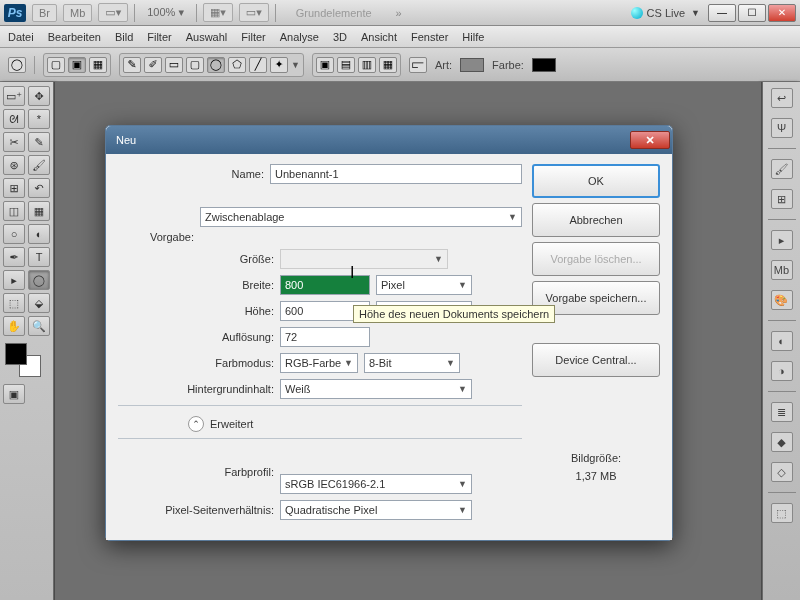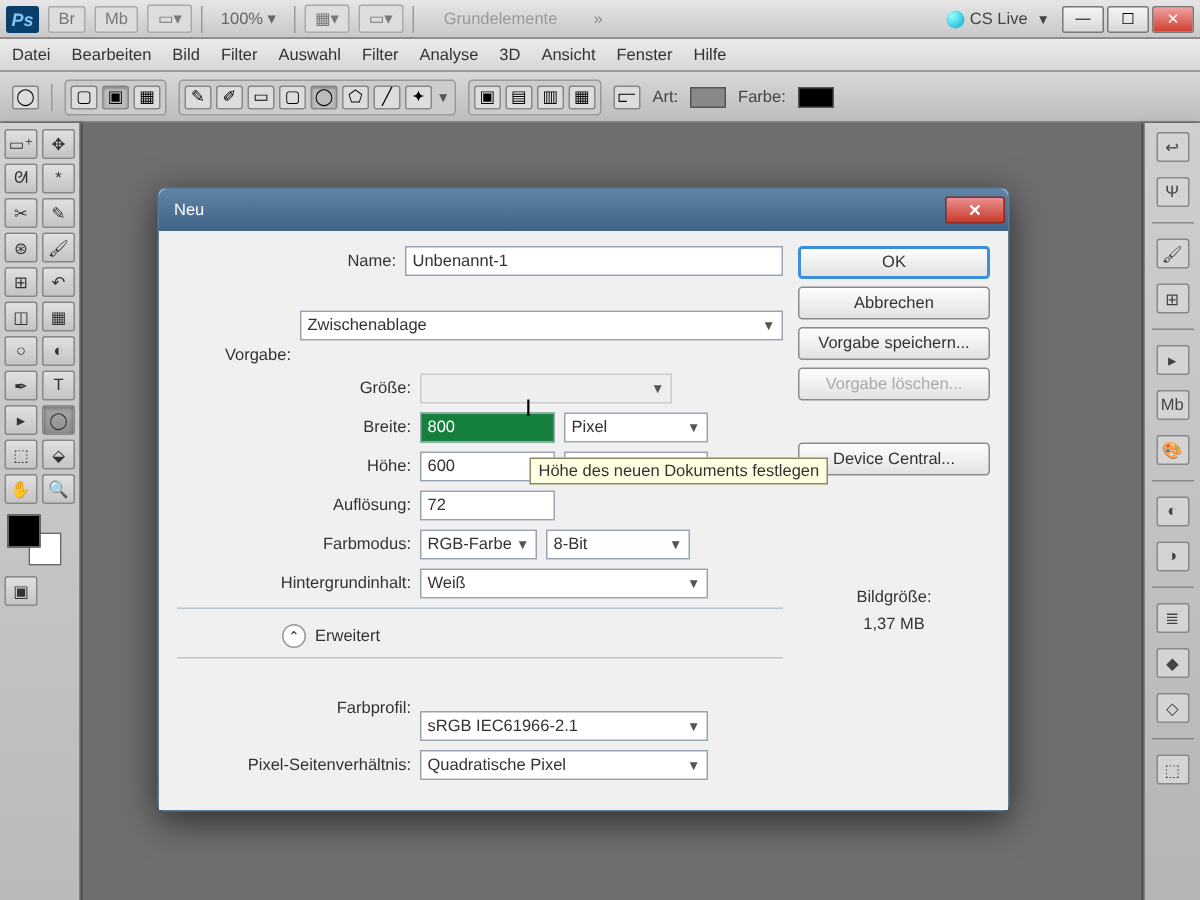--- a/index.html
+++ b/index.html
@@ -47,21 +47,21 @@
 .dlg-left{flex:1;}
 .dlg-right{width:128px;display:flex;flex-direction:column;gap:5px;}
 .frow{display:flex;align-items:center;margin-bottom:6px;gap:6px;}
 .flabel{width:116px;text-align:right;color:#333;}
 .finput{height:20px;border:1px solid #9aa4b0;background:#fff;padding:0 4px;color:#333;}
 .finput.sel{background:#fff;}
 .finput.sel::selection{background:#3399ff;color:#fff;}
 .fselect{height:20px;border:1px solid #9aa4b0;background:#fff;padding:0 4px;display:flex;align-items:center;justify-content:space-between;color:#333;}
 .fselect .arr{color:#555;font-size:9px;}
 .fselect.dis{background:#eee;color:#999;border-color:#ccc;}
-.dbtn{height:22px;border:1px solid #8a8a8a;background:linear-gradient(#fdfdfd,#e2e2e2);border-radius:3px;display:flex;align-items:center;justify-content:center;color:#333;text-align:center;}
+.dbtn{height:34px;border:1px solid #8a8a8a;background:linear-gradient(#fdfdfd,#e2e2e2);border-radius:3px;display:flex;align-items:center;justify-content:center;color:#333;text-align:center;}
 .dbtn.primary{border:2px solid #3a8fd8;font-weight:normal;}
 .dbtn.dis{color:#aaa;}
 .divline{height:1px;background:#bcc4cc;margin:6px 0 10px 0;}
 .expand{display:flex;align-items:center;gap:6px;color:#333;margin:4px 0 4px 70px;}
 .expand-btn{width:16px;height:16px;border:1px solid #999;border-radius:8px;display:flex;align-items:center;justify-content:center;background:#fff;font-size:9px;}
 .sizelabel{text-align:center;color:#333;margin-top:70px;}
 .tooltip{position:absolute;left:353px;top:305px;background:#ffffe1;border:1px solid #8a8a60;padding:2px 5px;color:#333;font-size:11px;z-index:30;}
 .text-cursor{position:absolute;left:350px;top:264px;font-size:16px;color:#000;z-index:25;pointer-events:none;}
 </style>
 </head>
@@ -303,26 +303,26 @@
           <div class="fselect" style="width:192px;">
               <span>Quadratische Pixel</span>
               <span class="arr">▼</span>
             </div>
         </div>
       </div>
     </div>
     <div class="dlg-right">
       <div class="dbtn primary">OK</div>
       <div class="dbtn">Abbrechen</div>
+      <div class="dbtn dis">Vorgabe löschen...</div>
       <div class="dbtn">Vorgabe speichern...</div>
-      <div class="dbtn dis">Vorgabe löschen...</div>
       <div style="height:18px;"></div>
       <div class="dbtn">Device Central...</div>
       <div class="sizelabel">
         <div>Bildgröße:</div>
         <div style="margin-top:6px;">1,37 MB</div>
       </div>
     </div>
   </div>
 </div>
 
-<div class="tooltip">Höhe des neuen Dokuments festlegen</div>
+<div class="tooltip">Höhe des neuen Dokuments speichern</div>
 <div class="text-cursor">I</div>
 
 </body></html>

